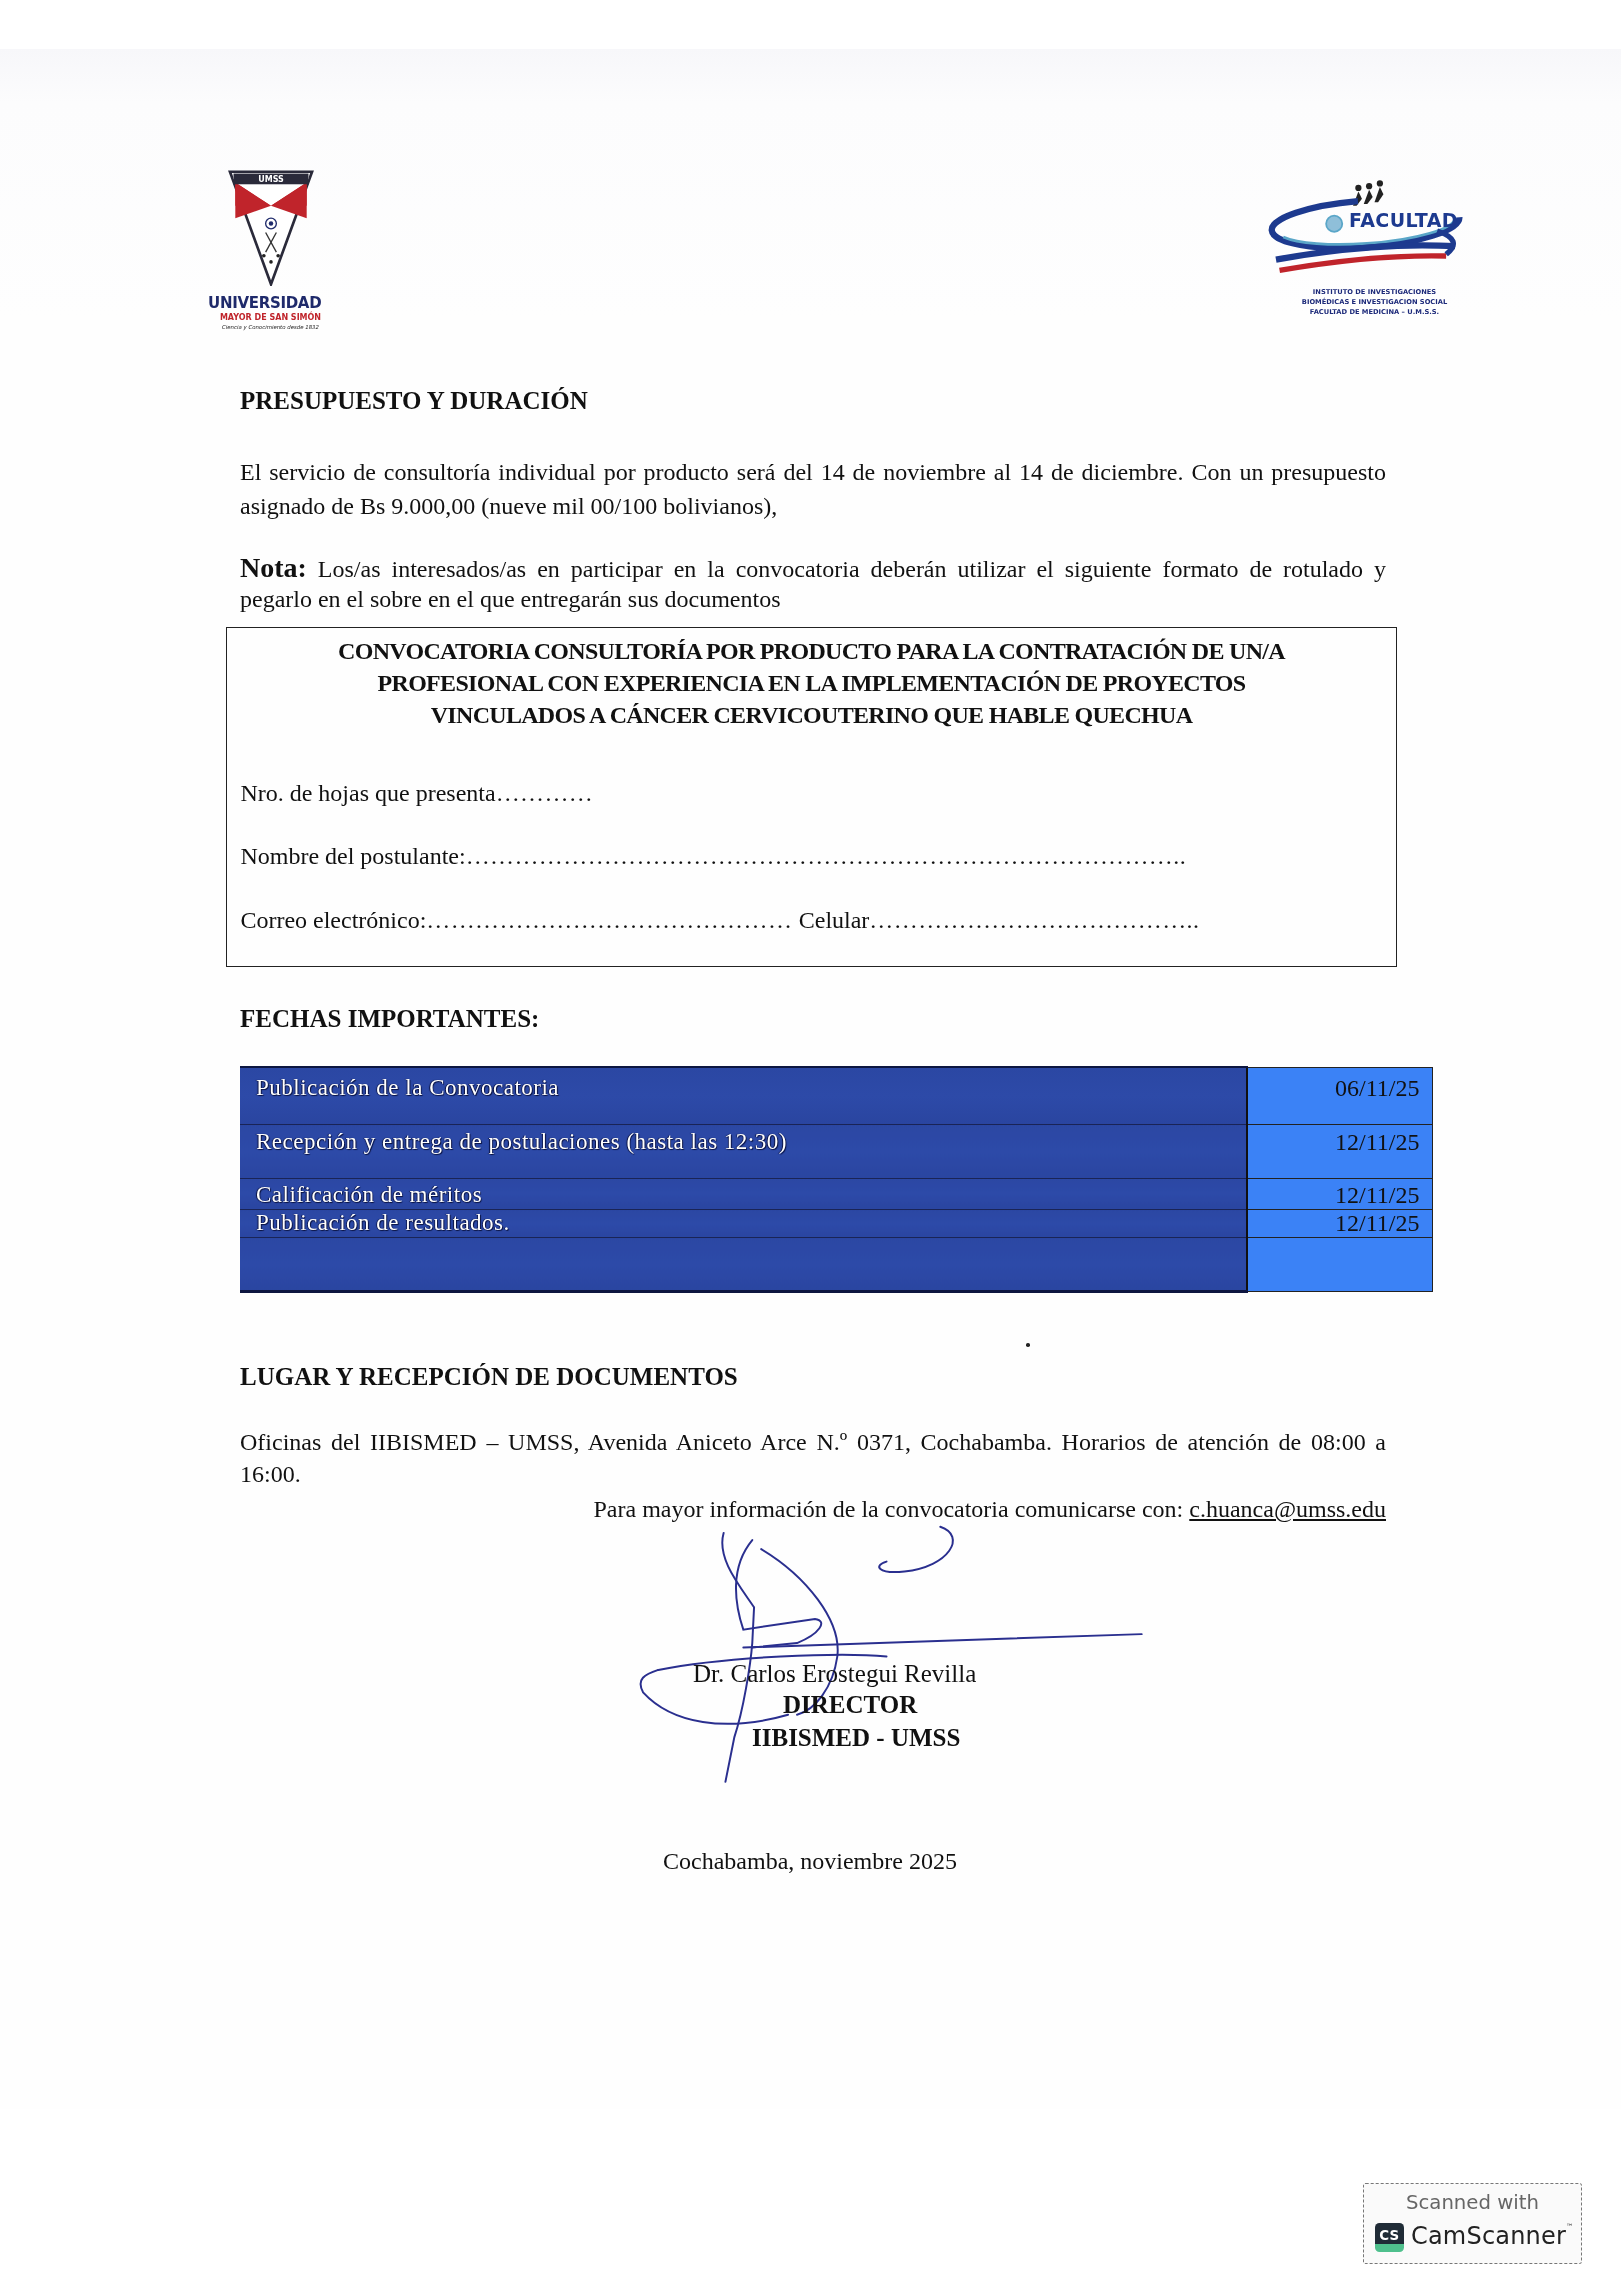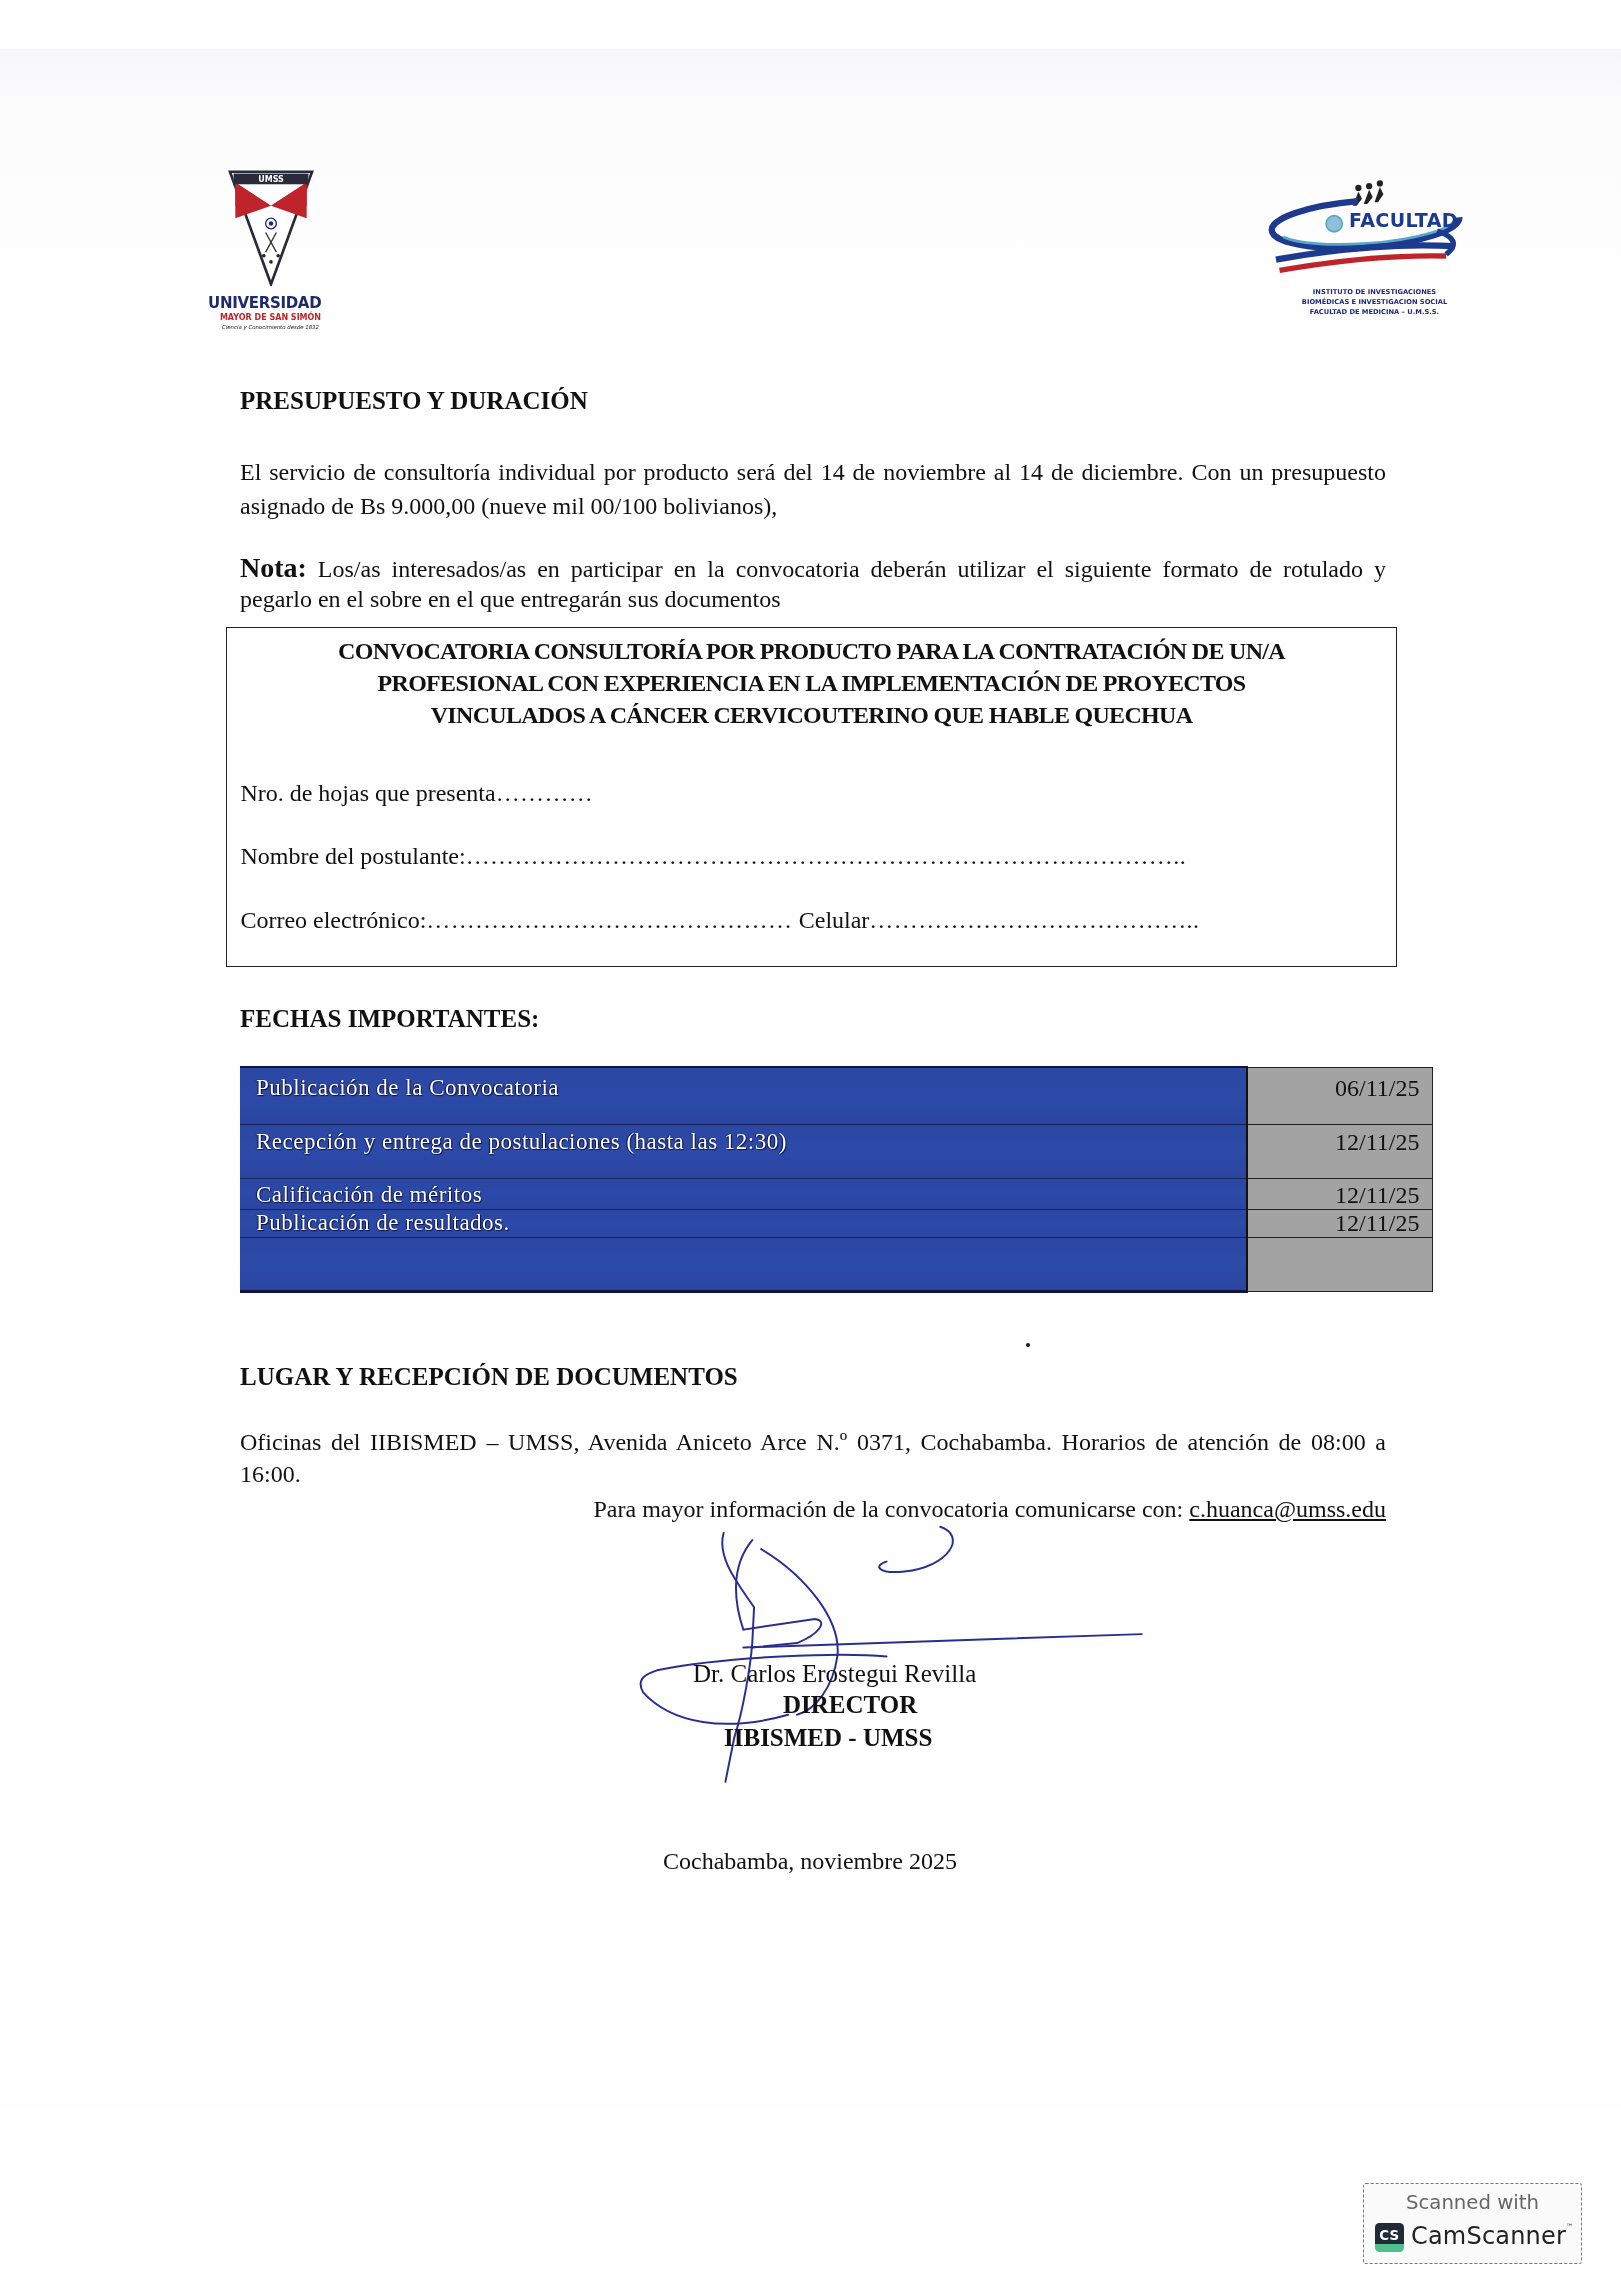--- a/index.html
+++ b/index.html
@@ -180,21 +180,21 @@
     font-size: 23px;
     letter-spacing: 0.5px;
     padding-left: 16px;
     text-shadow: 0.9px 0.9px 0.9px #0a1240, -0.9px 0 0.9px #0a1240;
     border-bottom: 1.8px solid #1a2456;
     width: 990px;
   }
   .dates td.act.first { border-top: 2.7px solid #0d1640; }
   .dates td.act.last { border-bottom: 3.6px solid #0d1640; }
   .dates td.dt {
-    background: #a3a3a3;
+    background: #3b82f6;
     color: #111;
     font-size: 24px;
     text-align: right;
     padding-right: 12.5px;
     border: 1.8px solid #222;
     border-left: 2.7px solid #111;
     margin-left: 30px;
   }
   .dates tr.r1 td { height: 49px; padding-top: 7.2px; }
   .dates tr.r2 td { height: 49px; padding-top: 3.6px; }
@@ -215,21 +215,21 @@
     left: 0; top: 0;
   }
   .sig-name, .sig-role, .sig-org {
     position: absolute;
     font-size: 25px;
     white-space: nowrap;
     color: #111;
   }
   .sig-name { left: 693px; top: 1660px; }
   .sig-role { left: 783px; top: 1691px; font-weight: bold; }
-  .sig-org { left: 724px; top: 1724px; font-weight: bold; }
+  .sig-org { left: 752px; top: 1724px; font-weight: bold; }
 
   .place-date {
     position: absolute;
     left: 663px;
     top: 1848px;
     font-size: 24px;
     color: #111;
   }
 
   

